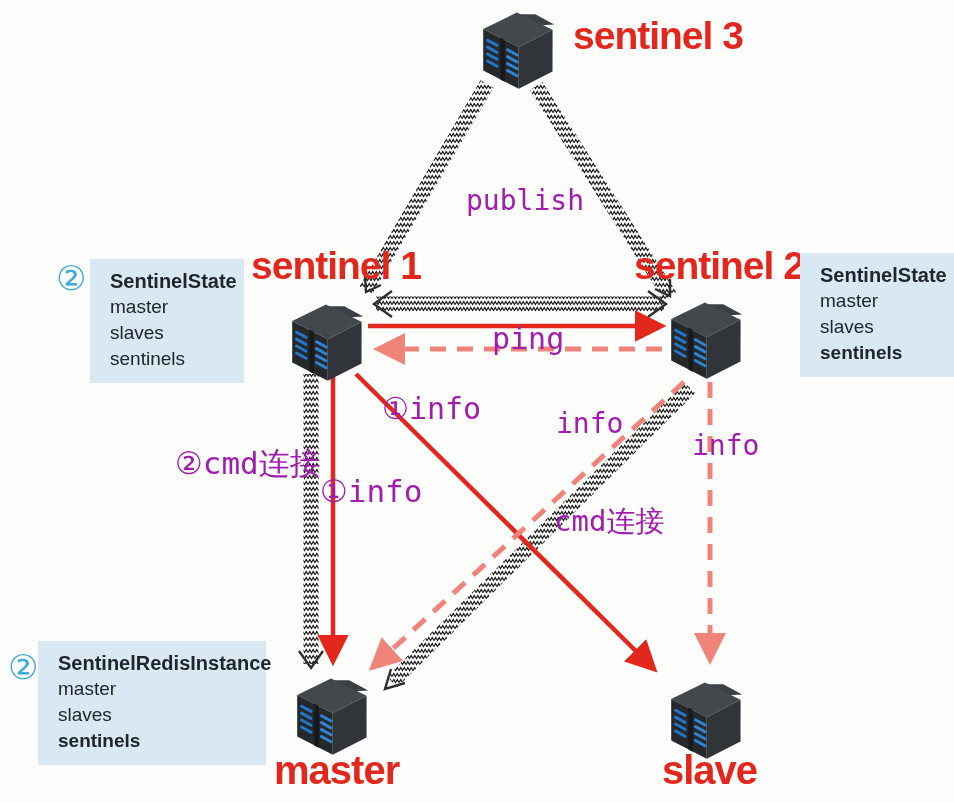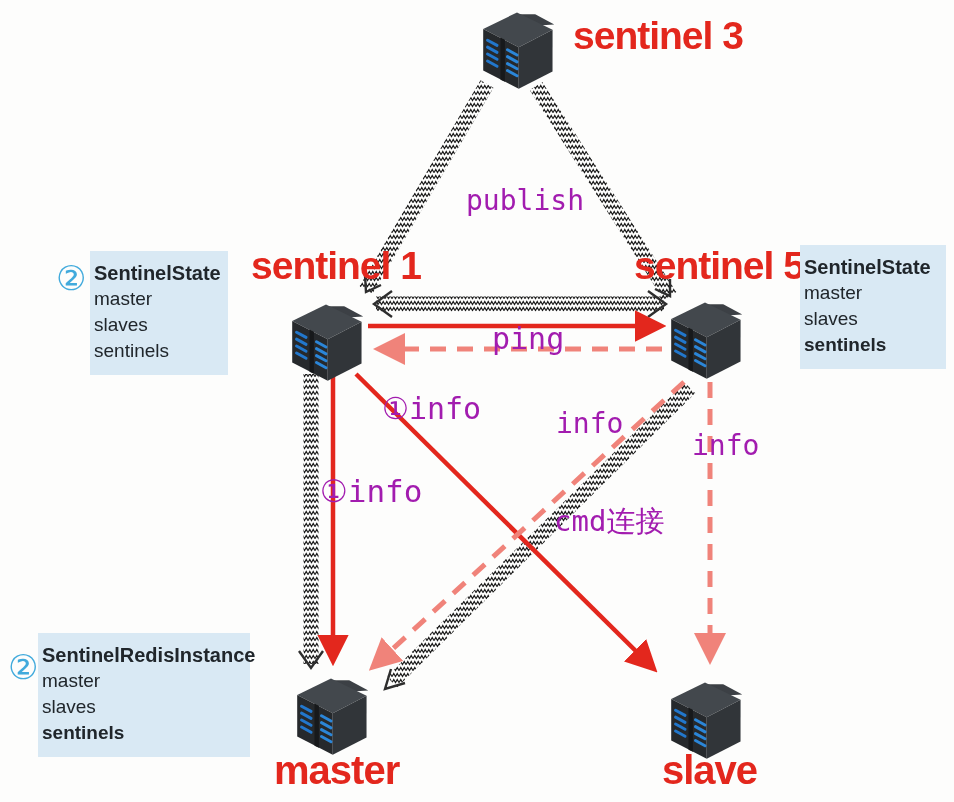--- a/index.html
+++ b/index.html
@@ -11,22 +11,23 @@
   .node-label{
     position:absolute;color:#e3271d;font-weight:700;
     font-family:"Liberation Sans",sans-serif;letter-spacing:-1px;white-space:nowrap;
   }
   .edge-label{
     position:absolute;color:#a21caf;white-space:nowrap;
     font-family:"DejaVu Sans Mono","DejaVu Sans",monospace;
   }
   .info-box{
     position:absolute;background:#d9e9f4;color:#20262b;
-    padding:9px 12px 11px 4px;line-height:26px;font-size:19px;
+    padding:9px 12px 11px 20px;line-height:26px;font-size:19px;
     font-family:"Liberation Sans",sans-serif;
+    margin-top:8px;
   }
   .info-box .title{font-weight:700;font-size:20px;display:block;}
   .info-box .line{display:block;}
   .info-box .line.bold{font-weight:700;}
   .circ-marker{
     position:absolute;color:#41aadc;font-size:34px;line-height:34px;
     font-family:"DejaVu Sans",sans-serif;font-weight:400;
   }
   .server{position:absolute;width:78px;height:88px;}
   .watermark{
@@ -112,29 +113,30 @@
     </svg>
   <svg class="server" style="left:292px;top:670px">
       <use href="#server-icon"></use>
     </svg>
   <svg class="server" style="left:666px;top:674px">
       <use href="#server-icon"></use>
     </svg>
 
   <div class="node-label" style="left:573px;top:14px;font-size:39px">sentinel 3</div>
   <div class="node-label" style="left:251px;top:244px;font-size:39px">sentinel 1</div>
-  <div class="node-label" style="left:634px;top:244px;font-size:39px">sentinel 5</div>
+  <div class="node-label" style="left:634px;top:244px;font-size:39px">sentinel 2</div>
   <div class="node-label" style="left:274px;top:748px;font-size:40px">master</div>
   <div class="node-label" style="left:662px;top:748px;font-size:40px">slave</div>
 
   <div class="edge-label" style="left:466px;top:184px;font-size:28px">publish</div>
   <div class="edge-label" style="left:492px;top:321px;font-size:30px">ping</div>
   <div class="edge-label" style="left:382px;top:391px;font-size:30px">①info</div>
   <div class="edge-label" style="left:556px;top:407px;font-size:28px">info</div>
   <div class="edge-label" style="left:692px;top:429px;font-size:28px">info</div>
+  <div class="edge-label" style="left:175px;top:443px;font-size:31px">②cmd连接</div>
   <div class="edge-label" style="left:320px;top:473px;font-size:31px">①info</div>
   <div class="edge-label" style="left:554px;top:502px;font-size:29px">cmd连接</div>
 
   <div class="circ-marker" style="left:56px;top:261px">②</div>
   <div class="info-box" style="left:90px;top:251px;width:122px">
     <span class="title">SentinelState</span>
     <span class="line">master</span>
     <span class="line">slaves</span>
     <span class="line">sentinels</span>
   </div>

